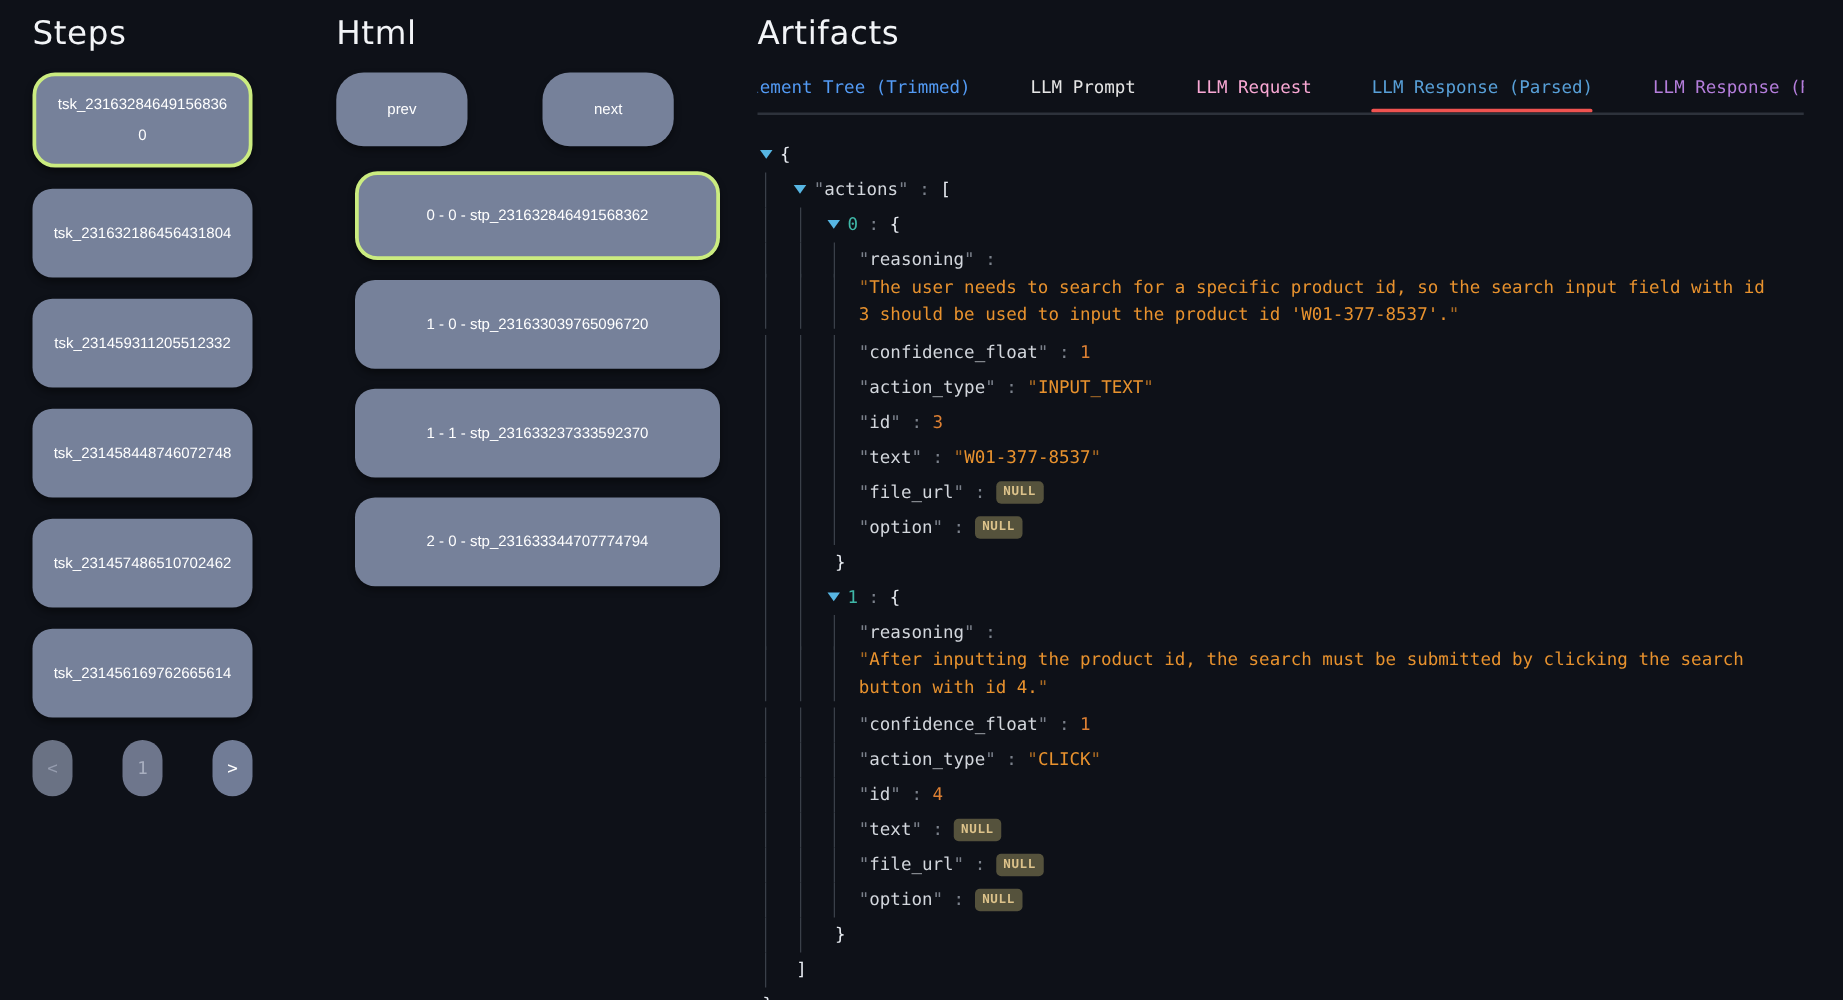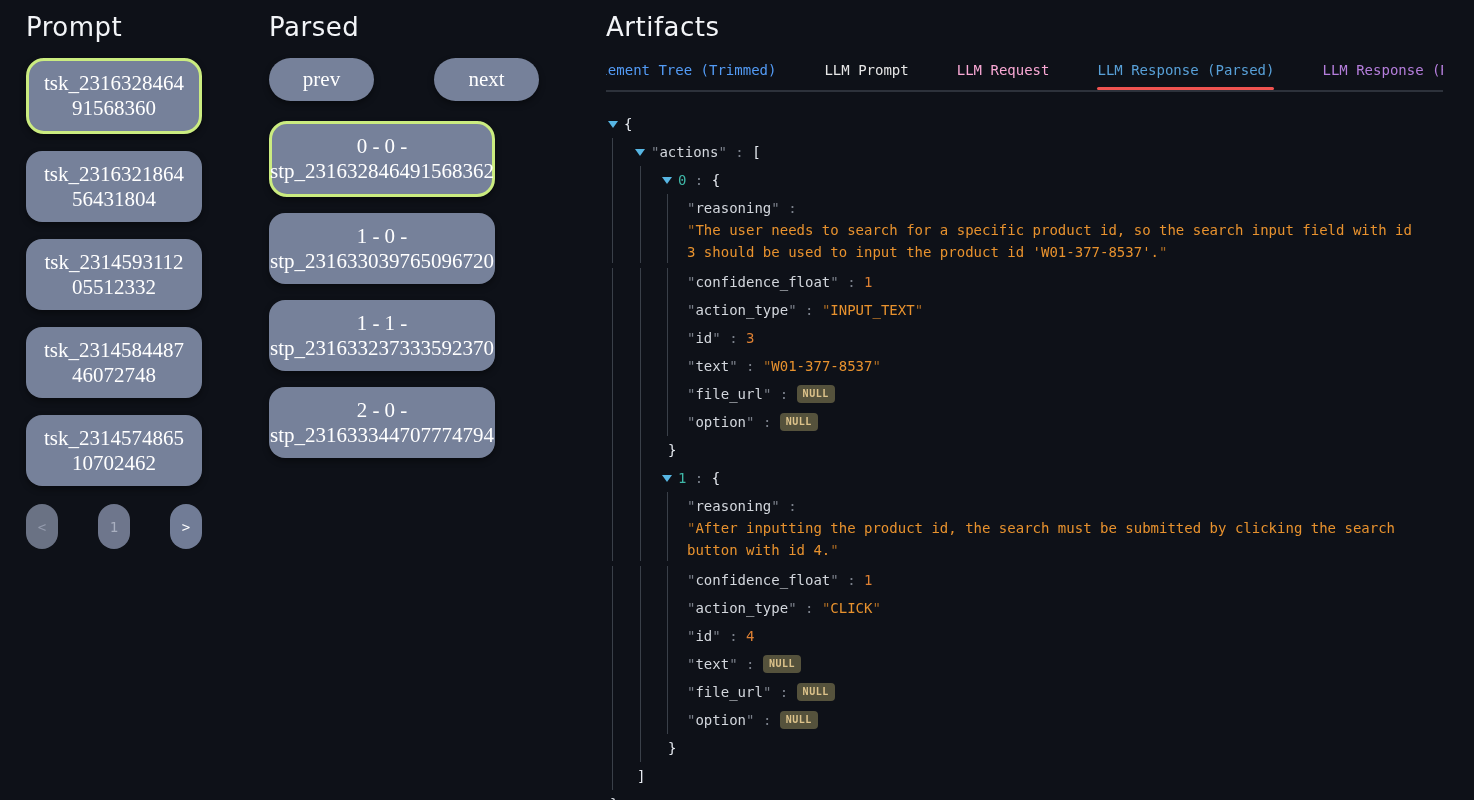--- a/index.html
+++ b/index.html
@@ -16,29 +16,29 @@
     font-family:"DejaVu Sans", sans-serif;color:#fafafa;
   }
   .col{position:absolute;top:12px;}
   .col-tasks{left:26px;width:176px;}
   .col-steps{left:269px;width:270px;}
   .col-artifacts{left:606px;right:31px;}
   h1.sec-title{font-size:26px;font-weight:400;margin:0 0 16px;color:#f2f4f7;letter-spacing:.5px;}
   .vlist{display:flex;flex-direction:column;gap:17px;}
   .task-btn,.step-btn,.nav-btn{
     background:var(--button);border:none;border-radius:16px;color:#fff;
-    font-family:Liberation Serif, serif;font-size:21px;line-height:25px;
+    font-family:Liberation Sans, sans-serif;font-size:12px;line-height:25px;
     display:flex;align-items:center;justify-content:center;text-align:center;
     box-shadow:0 3px 6px rgba(0,0,0,.4);cursor:pointer;padding:10px 14px;
   }
   .task-btn{width:176px;min-height:71px;word-break:break-all;}
-  .step-btn{width:226px;min-height:71px;padding:10px 16px;}
+  .step-btn{width:292px;min-height:71px;padding:10px 16px;margin-left:15px;}
   .selected{border:3px solid var(--highlight);border-radius:18px;}
   .nav-row{display:flex;justify-content:space-between;width:270px;margin-bottom:20px;}
-  .nav-btn{width:105px;height:43px;border-radius:22px;padding:0;}
+  .nav-btn{width:105px;height:59px;border-radius:22px;padding:0;}
   .pagination{display:flex;gap:40px;margin-top:18px;}
   .pg{width:36px;height:45px;border-radius:18px;border:none;cursor:pointer;
       display:flex;align-items:center;justify-content:center;
       font-family:"DejaVu Sans Mono", monospace;font-size:14px;}
   .pg-prev{background:#6a7284;color:#959cae;}
   .pg-num{background:#6e768c;color:#a9afc0;}
   .pg-next{background:#717c96;color:#ffffff;}
   .tabbar{display:flex;gap:17px;border-bottom:2px solid #2d323b;overflow:hidden;
           white-space:nowrap;align-items:flex-end;}
   .tab{position:relative;background:none;border:none;cursor:pointer;padding:4px 0 12px;
@@ -66,37 +66,38 @@
   .jnull{display:inline-block;background:var(--null-bg);color:var(--null-text);
          font-size:10px;font-weight:bold;line-height:15px;padding:1px 6px 2px;
          border-radius:4px;vertical-align:2px;letter-spacing:.5px;}
   .jline.block{white-space:normal;line-height:22px;margin:-3px 0 5px;}
   .block .inner{display:block;max-width:732px;}
 </style>
 </head>
 <body>
 
 <aside class="col col-tasks">
-  <h1 class="sec-title">Prompt</h1>
+  <h1 class="sec-title">Steps</h1>
   <div class="vlist">
       <button class="task-btn selected">tsk_231632846491568360</button>
       <button class="task-btn">tsk_231632186456431804</button>
       <button class="task-btn">tsk_231459311205512332</button>
       <button class="task-btn">tsk_231458448746072748</button>
       <button class="task-btn">tsk_231457486510702462</button>
+      <button class="task-btn">tsk_231456169762665614</button>
     </div>
   <div class="pagination">
     <button class="pg pg-prev">&lt;</button>
     <button class="pg pg-num">1</button>
     <button class="pg pg-next">&gt;</button>
   </div>
 </aside>
 
 <aside class="col col-steps">
-  <h1 class="sec-title">Parsed</h1>
+  <h1 class="sec-title">Html</h1>
   <div class="nav-row">
     <button class="nav-btn">prev</button>
     <button class="nav-btn">next</button>
   </div>
   <div class="vlist" style="gap:16px;">
       <button class="step-btn selected">0 - 0 - stp_231632846491568362</button>
       <button class="step-btn">1 - 0 - stp_231633039765096720</button>
       <button class="step-btn">1 - 1 - stp_231633237333592370</button>
       <button class="step-btn">2 - 0 - stp_231633344707774794</button>
     </div>

